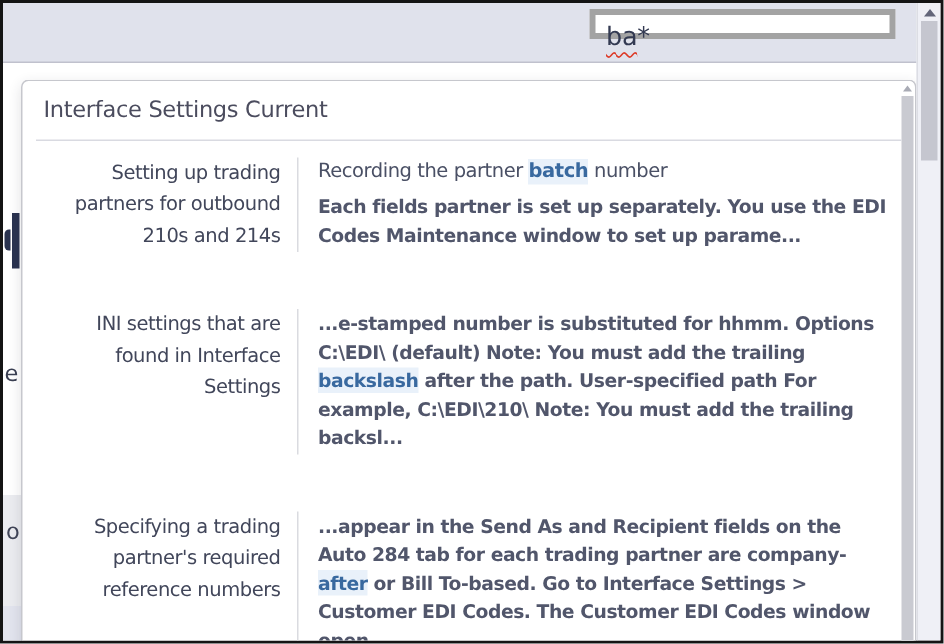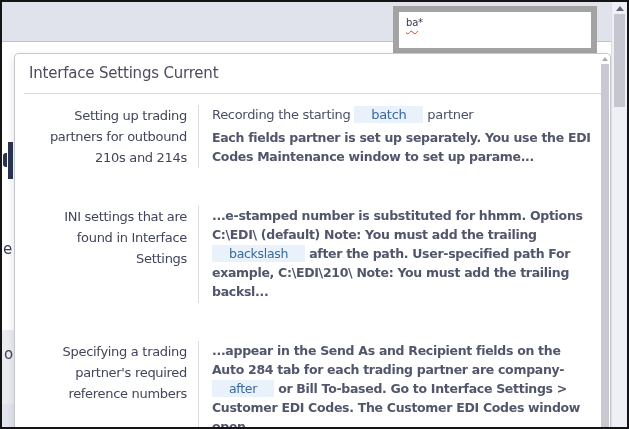--- a/index.html
+++ b/index.html
@@ -19,23 +19,23 @@
   .underlay{position:absolute; left:0; top:40px; width:12px; height:385px; background:#fff; overflow:hidden;}
   .glyph-bar{position:absolute; left:6px; top:100px; width:5px; height:37px; background:#2a3350;}
   .glyph-curve{position:absolute; left:1px; top:111px; width:4px; height:14px; background:#2a3350; border-radius:3px 0 0 3px;}
   .frag-e{position:absolute; left:1px; top:198px; font-size:15px; color:#3a3f52;}
   .gray-block{position:absolute; left:0; top:288px; width:12px; height:140px; background:#ebecf0;}
   .frag-o{position:absolute; left:2px; top:303px; font-size:15px; color:#3f4457;}
   .lav-block{position:absolute; left:0; top:362px; width:12px; height:63px; background:#e2e4ee;}
   
   .toolbar{position:absolute; left:0; top:0; width:609px; height:40px;
     background:var(--toolbar-bg); border-bottom:1px solid #c0c1cd;}
-  .search-box{position:absolute; left:391px; top:4px; width:204px; height:48px;
-    background:#fff; border:6px solid #a3a3a3; padding:5px 8px 0 7px;
-    font-size:10px; color:#333a52; letter-spacing:-0.2px; cursor:text;}
+  .search-box{position:absolute; left:391px; top:4px; width:204px; height:20px;
+    background:#fff; border:4px solid #a3a3a3; padding:5px 8px 0 7px;
+    font-size:17px; color:#333a52; letter-spacing:-0.2px; cursor:text;}
   .squiggle{text-decoration:underline; text-decoration-style:wavy;
     text-decoration-color:var(--squiggle); text-decoration-thickness:1px;
     text-underline-offset:4px; text-decoration-skip-ink:none;}
   
   .outer-scrollbar{position:absolute; right:0; top:0; width:16px; height:425px;
     background:var(--scrollbar-track); border-left:1px solid #dcdde4;}
   .outer-arrow{width:0; height:0; margin:4px auto 3px;
     border-left:4px solid transparent; border-right:4px solid transparent;
     border-bottom:5px solid #63667a;}
   .outer-thumb{margin:0 2px; height:93px; background:var(--scrollbar-thumb);}
@@ -45,21 +45,21 @@
     border-radius:5px 5px 0 0; box-shadow:0 3px 9px rgba(40,40,60,.14); overflow:hidden;}
   .panel-head{margin:0 9px; padding:10px 5px 11px; font-size:15px; line-height:18px;
     color:var(--title-text); letter-spacing:-0.2px; border-bottom:1px solid var(--divider);}
   .results{margin-top:5px; padding-right:14px;}
   .result{display:flex; padding:6px 0; margin-bottom:26px; cursor:pointer; text-decoration:none;}
   .r-left{flex:0 0 172px; padding-left:12px; text-align:right;
     font-size:13px; line-height:21px; color:var(--topic-text); letter-spacing:-0.3px;}
   .r-right{flex:1; margin-left:11px; border-left:1px solid #dadbe0; padding:0 2px 2px 13px;}
   .r-head{font-size:13px; line-height:19px; margin-bottom:4px; color:var(--head-text); letter-spacing:-0.3px;}
   .r-body{font-size:12.5px; font-weight:bold; line-height:19px; color:var(--body-text); letter-spacing:-0.3px;}
-  .hl{background:var(--highlight-bg); color:var(--highlight-text); font-weight:normal; padding:1px 17px;}
+  .hl{background:var(--highlight-bg); color:var(--highlight-text); font-weight:bold; padding:1px 0;}
   
   .inner-scrollbar{position:absolute; top:0; right:1px; width:8px; height:100%; background:#fff;}
   .inner-arrow{width:0; height:0; margin:3px auto 2px;
     border-left:3px solid transparent; border-right:3px solid transparent;
     border-bottom:4px solid #a9abb5;}
   .inner-thumb{position:absolute; top:10px; bottom:-2px; left:0; width:8px; background:#c9cad1;}
 </style>
 </head>
 <body>
 
@@ -79,21 +79,21 @@
       <span class="squiggle">ba</span><span>*</span>
     </div>
   </div>
 
   <div class="panel">
     <div class="panel-head">Interface Settings Current</div>
     <div class="results">
         <div class="result">
           <div class="r-left">Setting up trading partners for outbound 210s and 214s</div>
           <div class="r-right">
-            <div class="r-head"><span>Recording the starting </span><span class="hl">batch</span><span> partner</span></div>
+            <div class="r-head"><span>Recording the partner </span><span class="hl">batch</span><span> number</span></div>
             <div class="r-body"><span>Each fields partner is set up separately. You use the EDI Codes Maintenance window to set up parame...</span></div>
           </div>
         </div>
         <div class="result">
           <div class="r-left">INI settings that are found in Interface Settings</div>
           <div class="r-right">
             <div class="r-body"><span>...e-stamped number is substituted for hhmm. Options C:\EDI\ (default) Note: You must add the trailing </span><span class="hl">backslash</span><span> after the path. User-specified path For example, C:\EDI\210\ Note: You must add the trailing backsl...</span></div>
           </div>
         </div>
         <div class="result">

